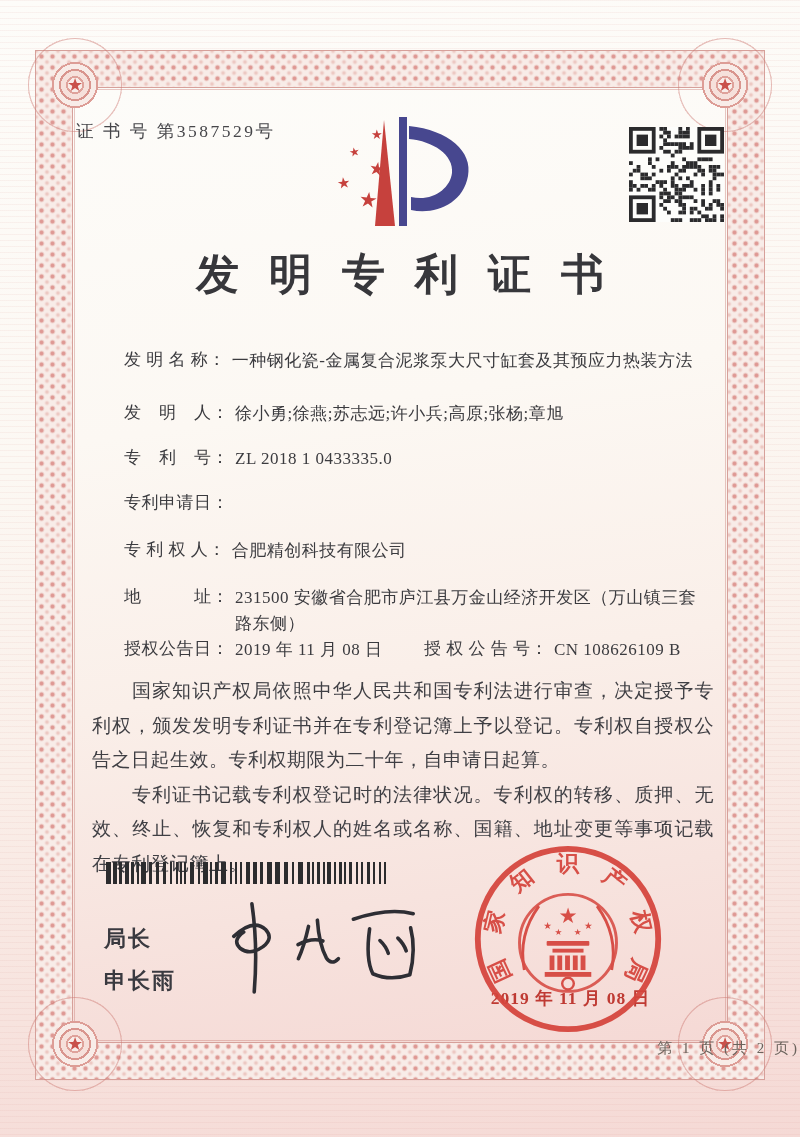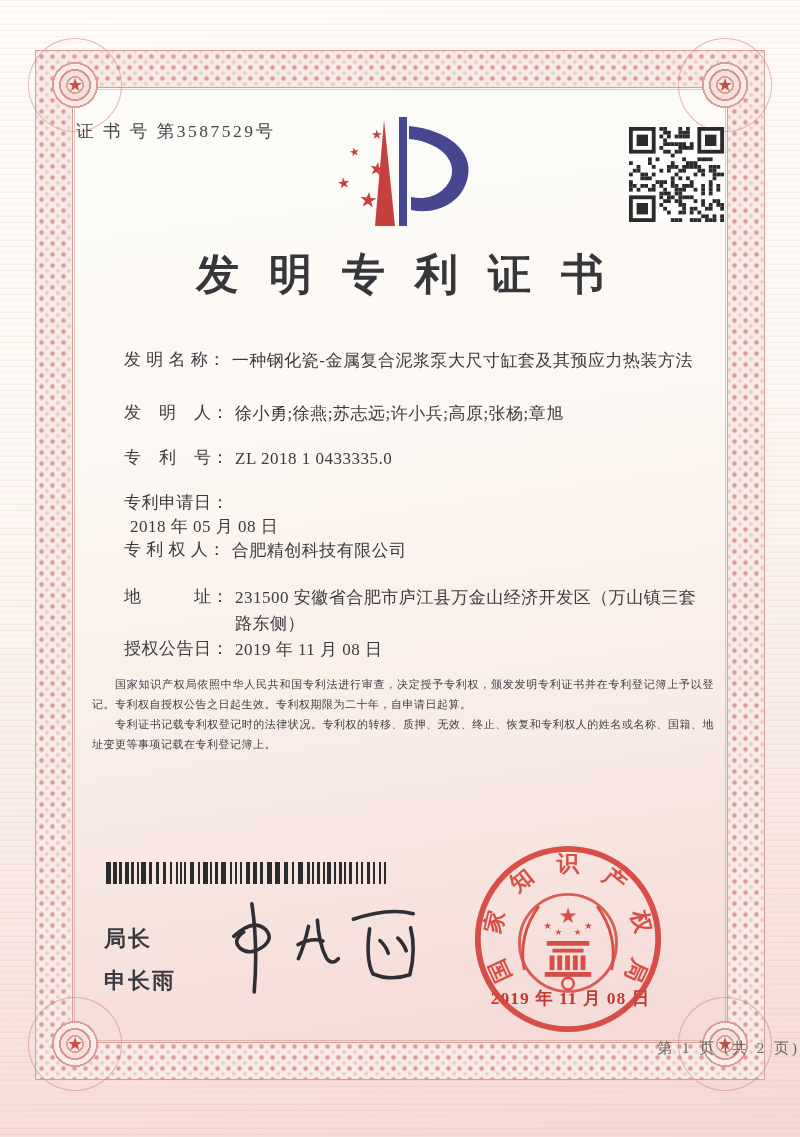--- a/index.html
+++ b/index.html
@@ -34,21 +34,21 @@
   .logo .lstar{position:absolute;color:#c6413d;font-family:"DejaVu Sans",sans-serif;line-height:1;}
   .qr{position:absolute;left:629px;top:127px;width:95px;height:95px;background:#fdfdfb;}
   .title{position:absolute;left:0;right:0;top:246px;text-align:center;font-size:43px;font-weight:700;
     color:#37373b;letter-spacing:30px;margin-right:-30px;}
   .frow{position:absolute;left:92px;display:flex;font-size:17px;color:#3b3b3f;letter-spacing:.5px;margin-left:32px;}
   .frow .lab{flex:none;white-space:pre;}
   .frow .val{margin-left:6px;max-width:470px;line-height:1.55;}
   .grant-pair{display:flex;}
   .grant-pair .g1{width:300px;display:flex;}
   .grant-pair .g2{display:flex;}
-  .paras{position:absolute;left:92px;top:674px;width:622px;font-size:11px;color:#3f3f44;
+  .paras{position:absolute;left:92px;top:674px;width:622px;font-size:19px;color:#3f3f44;
     line-height:1.82;text-align:justify;letter-spacing:.5px;}
   .paras p{margin:0;text-indent:2.1em;}
   .barcode{position:absolute;left:104px;top:861px;width:288px;height:24px;}
   .director{position:absolute;left:104px;top:924px;font-family:"Liberation Sans","DejaVu Sans",sans-serif;
     font-size:22px;font-weight:600;color:#3a3a40;letter-spacing:2px;}
   .director div{margin-bottom:12px;}
   .signature{position:absolute;left:212px;top:890px;width:225px;height:108px;transform:rotate(-1.5deg);}
   .seal{position:absolute;left:471px;top:842px;width:194px;height:194px;opacity:.93;pointer-events:none;}
   .seal-date{position:absolute;left:478px;top:986px;width:185px;text-align:center;
     font-size:17.5px;font-weight:700;color:#bf3a33;letter-spacing:1px;}
@@ -292,34 +292,37 @@
     <div class="frow" style="top:401px;">
       <span class="lab">发　明　人：</span>
       <span class="val">徐小勇;徐燕;苏志远;许小兵;高原;张杨;章旭</span>
     </div>
     <div class="frow" style="top:446px;">
       <span class="lab">专　利　号：</span>
       <span class="val">ZL 2018 1 0433335.0</span>
     </div>
     <div class="frow" style="top:491px;flex-direction:column;">
       <span class="lab">专利申请日：</span>
-      <span class="val">2018 年 05 月 08 日</span>
     </div>
     <div class="frow" style="top:538px;">
       <span class="lab">专 利 权 人：</span>
       <span class="val">合肥精创科技有限公司</span>
     </div>
     <div class="frow" style="top:585px;">
       <span class="lab">地　　　址：</span>
       <span class="val">231500 安徽省合肥市庐江县万金山经济开发区（万山镇三套路东侧）</span>
     </div>
     <div class="frow grant-pair" style="top:637px;align-items:flex-end;">
       <span class="g1">
         <span class="lab">授权公告日：</span>
         <span class="val">2019 年 11 月 08 日</span>
+      </span>
+      <span class="g2">
+        <span class="lab">授 权 公 告 号：</span>
+        <span class="val">CN 108626109 B</span>
       </span>
     </div>
 
     <div class="paras">
       <p>国家知识产权局依照中华人民共和国专利法进行审查，决定授予专利权，颁发发明专利证书并在专利登记簿上予以登记。专利权自授权公告之日起生效。专利权期限为二十年，自申请日起算。</p>
       <p>专利证书记载专利权登记时的法律状况。专利权的转移、质押、无效、终止、恢复和专利权人的姓名或名称、国籍、地址变更等事项记载在专利登记簿上。</p>
     </div>
 
     <svg class="barcode" id="barcode-svg" viewBox="0 0 288 24" preserveAspectRatio="none">
         <rect x="2" y="1" width="5" height="22" fill="#2c2c2e"></rect>

